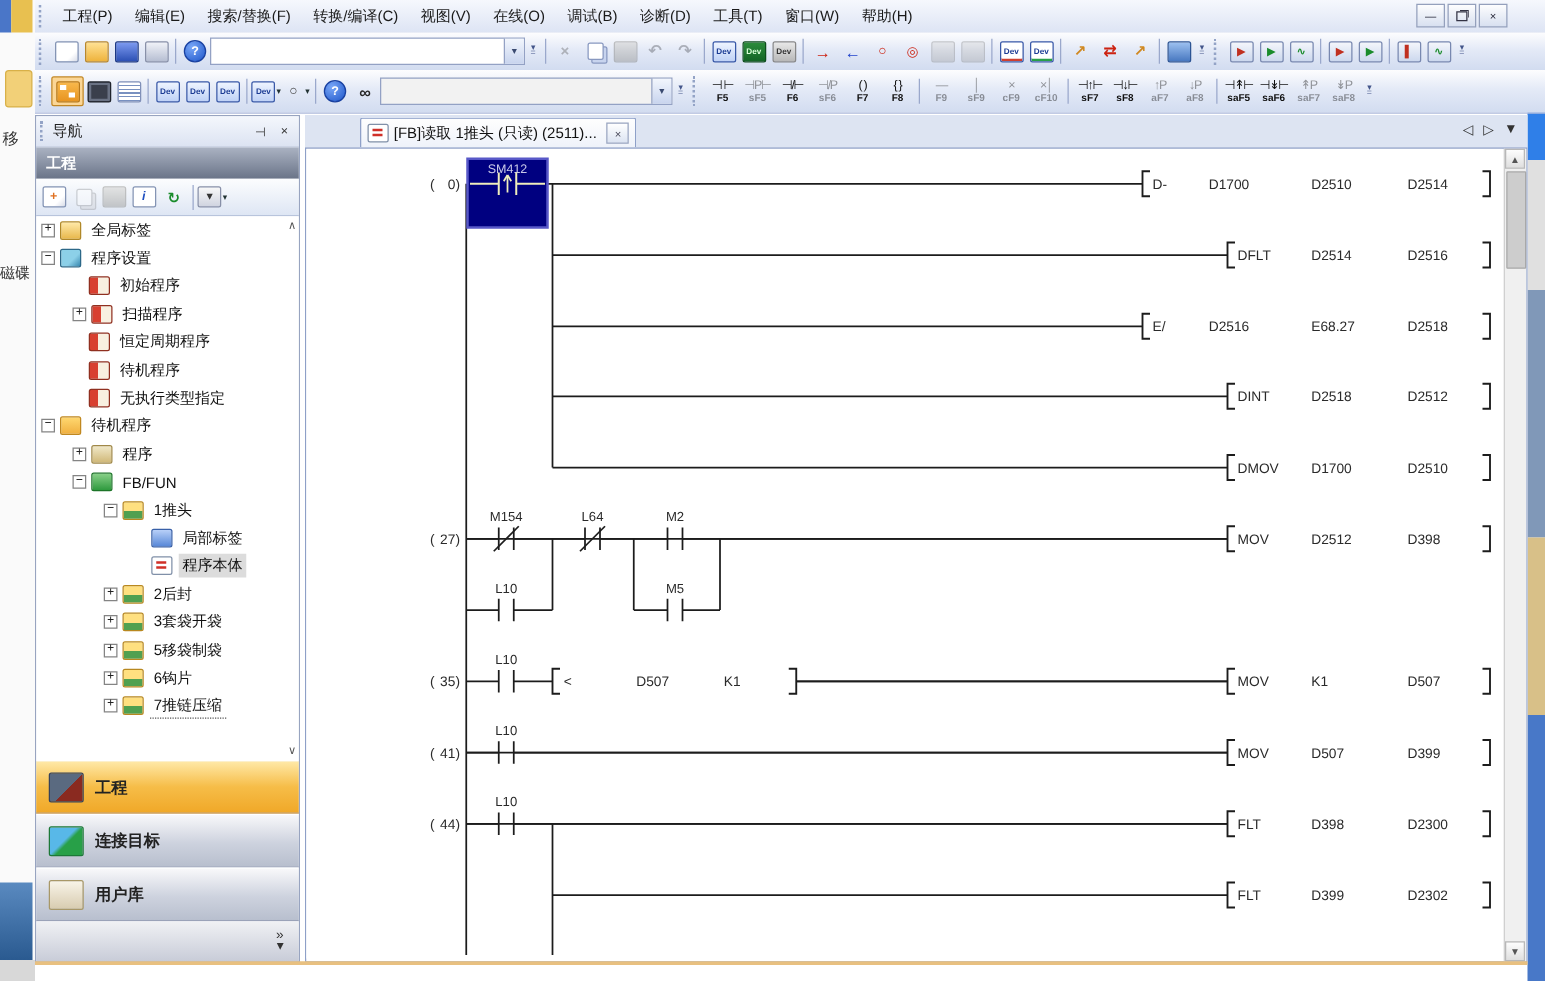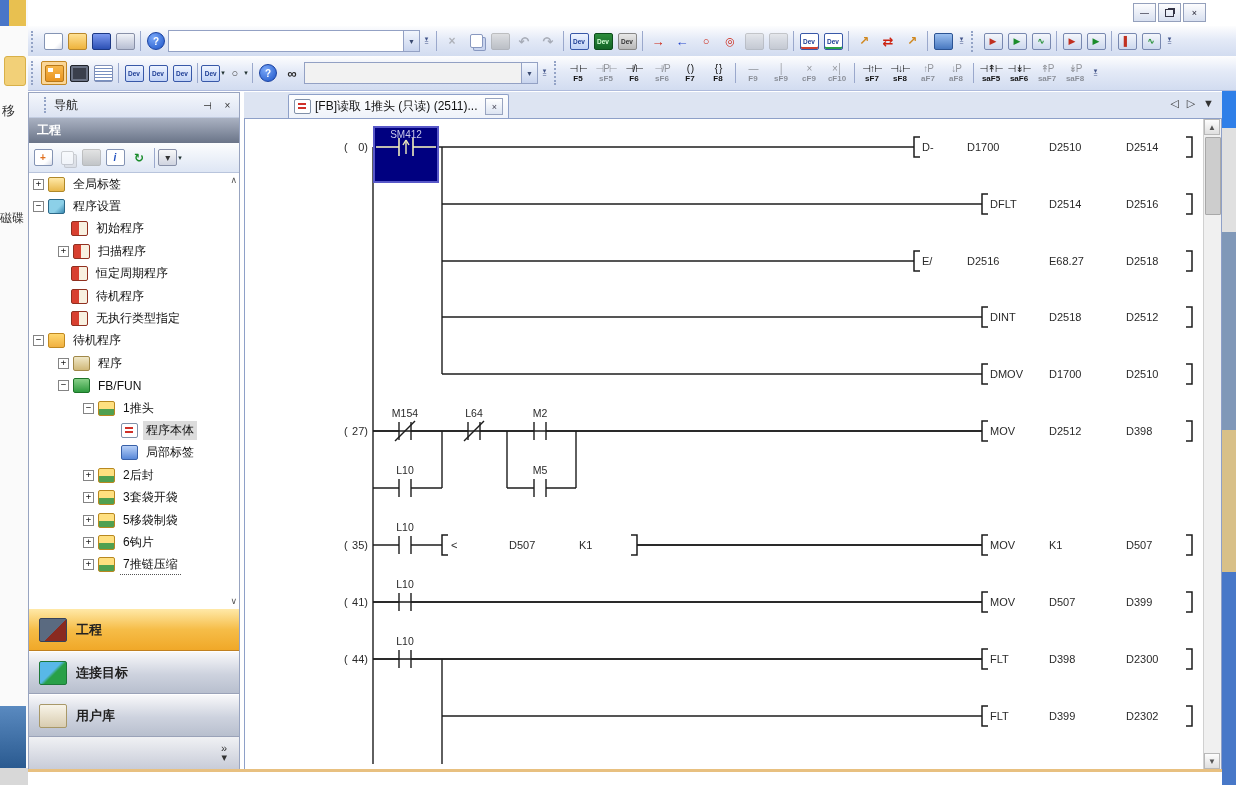--- a/index.html
+++ b/index.html
@@ -69,21 +69,21 @@
   .ic-zoomt{color:#444;font-size:11px;background:none;border:none;}
   .ic-prop{background:#fff;border:1px solid #8494b4;color:#2050c0;font-size:10px;font-style:italic;}
   .ic-refresh{color:#1a8c2c;font-size:12px;background:none;}
   .ic-filter{color:#333;font-size:10px;background:linear-gradient(#f8f8f8,#d0d4e0);border:1px solid #8890a8;}
   
   .lbtn{width:28px;height:28px;display:flex;flex-direction:column;align-items:center;justify-content:center;flex:none;color:#111;}
   .lbtn .lg{font-size:10px;line-height:11px;letter-spacing:-1px;white-space:nowrap;}
   .lbtn .lk{font-size:8px;font-weight:bold;line-height:9px;}
   
   #navpanel{left:28px;top:92px;width:212px;height:678px;border:1px solid #98a4c0;background:#f0f3f8;box-sizing:border-box;display:flex;flex-direction:column;}
-  #nav-titlebar{height:24px;background:linear-gradient(#f4f7fc,#dce3f2);display:flex;align-items:center;border-bottom:1px solid #c2cce0;padding-left:12px;}
+  #nav-titlebar{height:24px;background:linear-gradient(#f4f7fc,#dce3f2);display:flex;align-items:center;border-bottom:1px solid #c2cce0;}
   #nav-title{flex:1;font-size:12px;color:#222;}
   .nav-tbtn{width:17px;height:16px;display:flex;align-items:center;justify-content:center;font-size:10px;color:#333;margin-right:3px;}
   .pinglyph{display:inline-block;transform:rotate(90deg);font-size:10px;}
   #panel-header{height:25px;background:linear-gradient(#aab2c2,#6a7488);color:#fff;font-weight:bold;display:flex;align-items:center;padding-left:8px;}
   #nav-minitoolbar{height:29px;background:linear-gradient(#fcfdfe,#dee6f4);border-bottom:1px solid #b8c4dc;display:flex;align-items:center;padding-left:2px;}
   #tree-wrap{flex:1;background:#fff;position:relative;overflow:hidden;}
   .trow{height:22.4px;display:flex;align-items:center;white-space:nowrap;}
   .exp{width:9px;height:9px;border:1px solid #848484;background:#fff;font-size:9px;line-height:7px;text-align:center;color:#222;flex:none;margin-right:4px;font-family:"DejaVu Sans Mono",monospace;}
   .expsp{width:13px;flex:none;}
   .ti{width:15px;height:13px;border-radius:2px;flex:none;margin-right:5px;}
@@ -149,20 +149,36 @@
     <div class="gray"></div>
   </div>
   <div id="desk-right" class="abs">
       <div style="height: 38px; background: rgb(47, 127, 232);"></div>
       <div style="height: 104px; background: rgb(224, 224, 224);"></div>
       <div style="height: 198px; background: rgb(128, 152, 184);"></div>
       <div style="height: 142px; background: rgb(216, 192, 136);"></div>
       <div style="height: 213px; background: rgb(72, 120, 200);"></div>
     </div>
 
+  <div id="menubar" class="abs">
+    <div class="grip"></div>
+    <div id="menu-items" style="display:flex;">
+        <div class="menu-item">工程(P)</div>
+        <div class="menu-item">编辑(E)</div>
+        <div class="menu-item">搜索/替换(F)</div>
+        <div class="menu-item">转换/编译(C)</div>
+        <div class="menu-item">视图(V)</div>
+        <div class="menu-item">在线(O)</div>
+        <div class="menu-item">调试(B)</div>
+        <div class="menu-item">诊断(D)</div>
+        <div class="menu-item">工具(T)</div>
+        <div class="menu-item">窗口(W)</div>
+        <div class="menu-item">帮助(H)</div>
+      </div>
+  </div>
   <div id="win-controls">
     <div class="wc">—</div>
     <div class="wc">
         <span class="rbox"></span>
       </div>
     <div class="wc">×</div>
   </div>
 
   <div id="toolbar1" class="abs tbrow">
       <div class="grip"></div>
@@ -500,27 +516,27 @@
             <span class="ti ti-fbfolder"></span>
             <span class="tlabel">FB/FUN</span>
           </div>
           <div class="trow" style="padding-left: 54px;">
             <div class="exp">−</div>
             <span class="ti ti-fbitem"></span>
             <span class="tlabel">1推头</span>
           </div>
           <div class="trow" style="padding-left: 79px;">
             <div class="expsp"></div>
+            <span class="ti ti-locallabel"></span>
+            <span class="tlabel">局部标签</span>
+          </div>
+          <div class="trow" style="padding-left: 79px;">
+            <div class="expsp"></div>
             <span class="ti ti-ladder"></span>
             <span class="tlabel sel">程序本体</span>
-          </div>
-          <div class="trow" style="padding-left: 79px;">
-            <div class="expsp"></div>
-            <span class="ti ti-locallabel"></span>
-            <span class="tlabel">局部标签</span>
           </div>
           <div class="trow" style="padding-left: 54px;">
             <div class="exp">+</div>
             <span class="ti ti-fbitem"></span>
             <span class="tlabel">2后封</span>
           </div>
           <div class="trow" style="padding-left: 54px;">
             <div class="exp">+</div>
             <span class="ti ti-fbitem"></span>
             <span class="tlabel">3套袋开袋</span>

